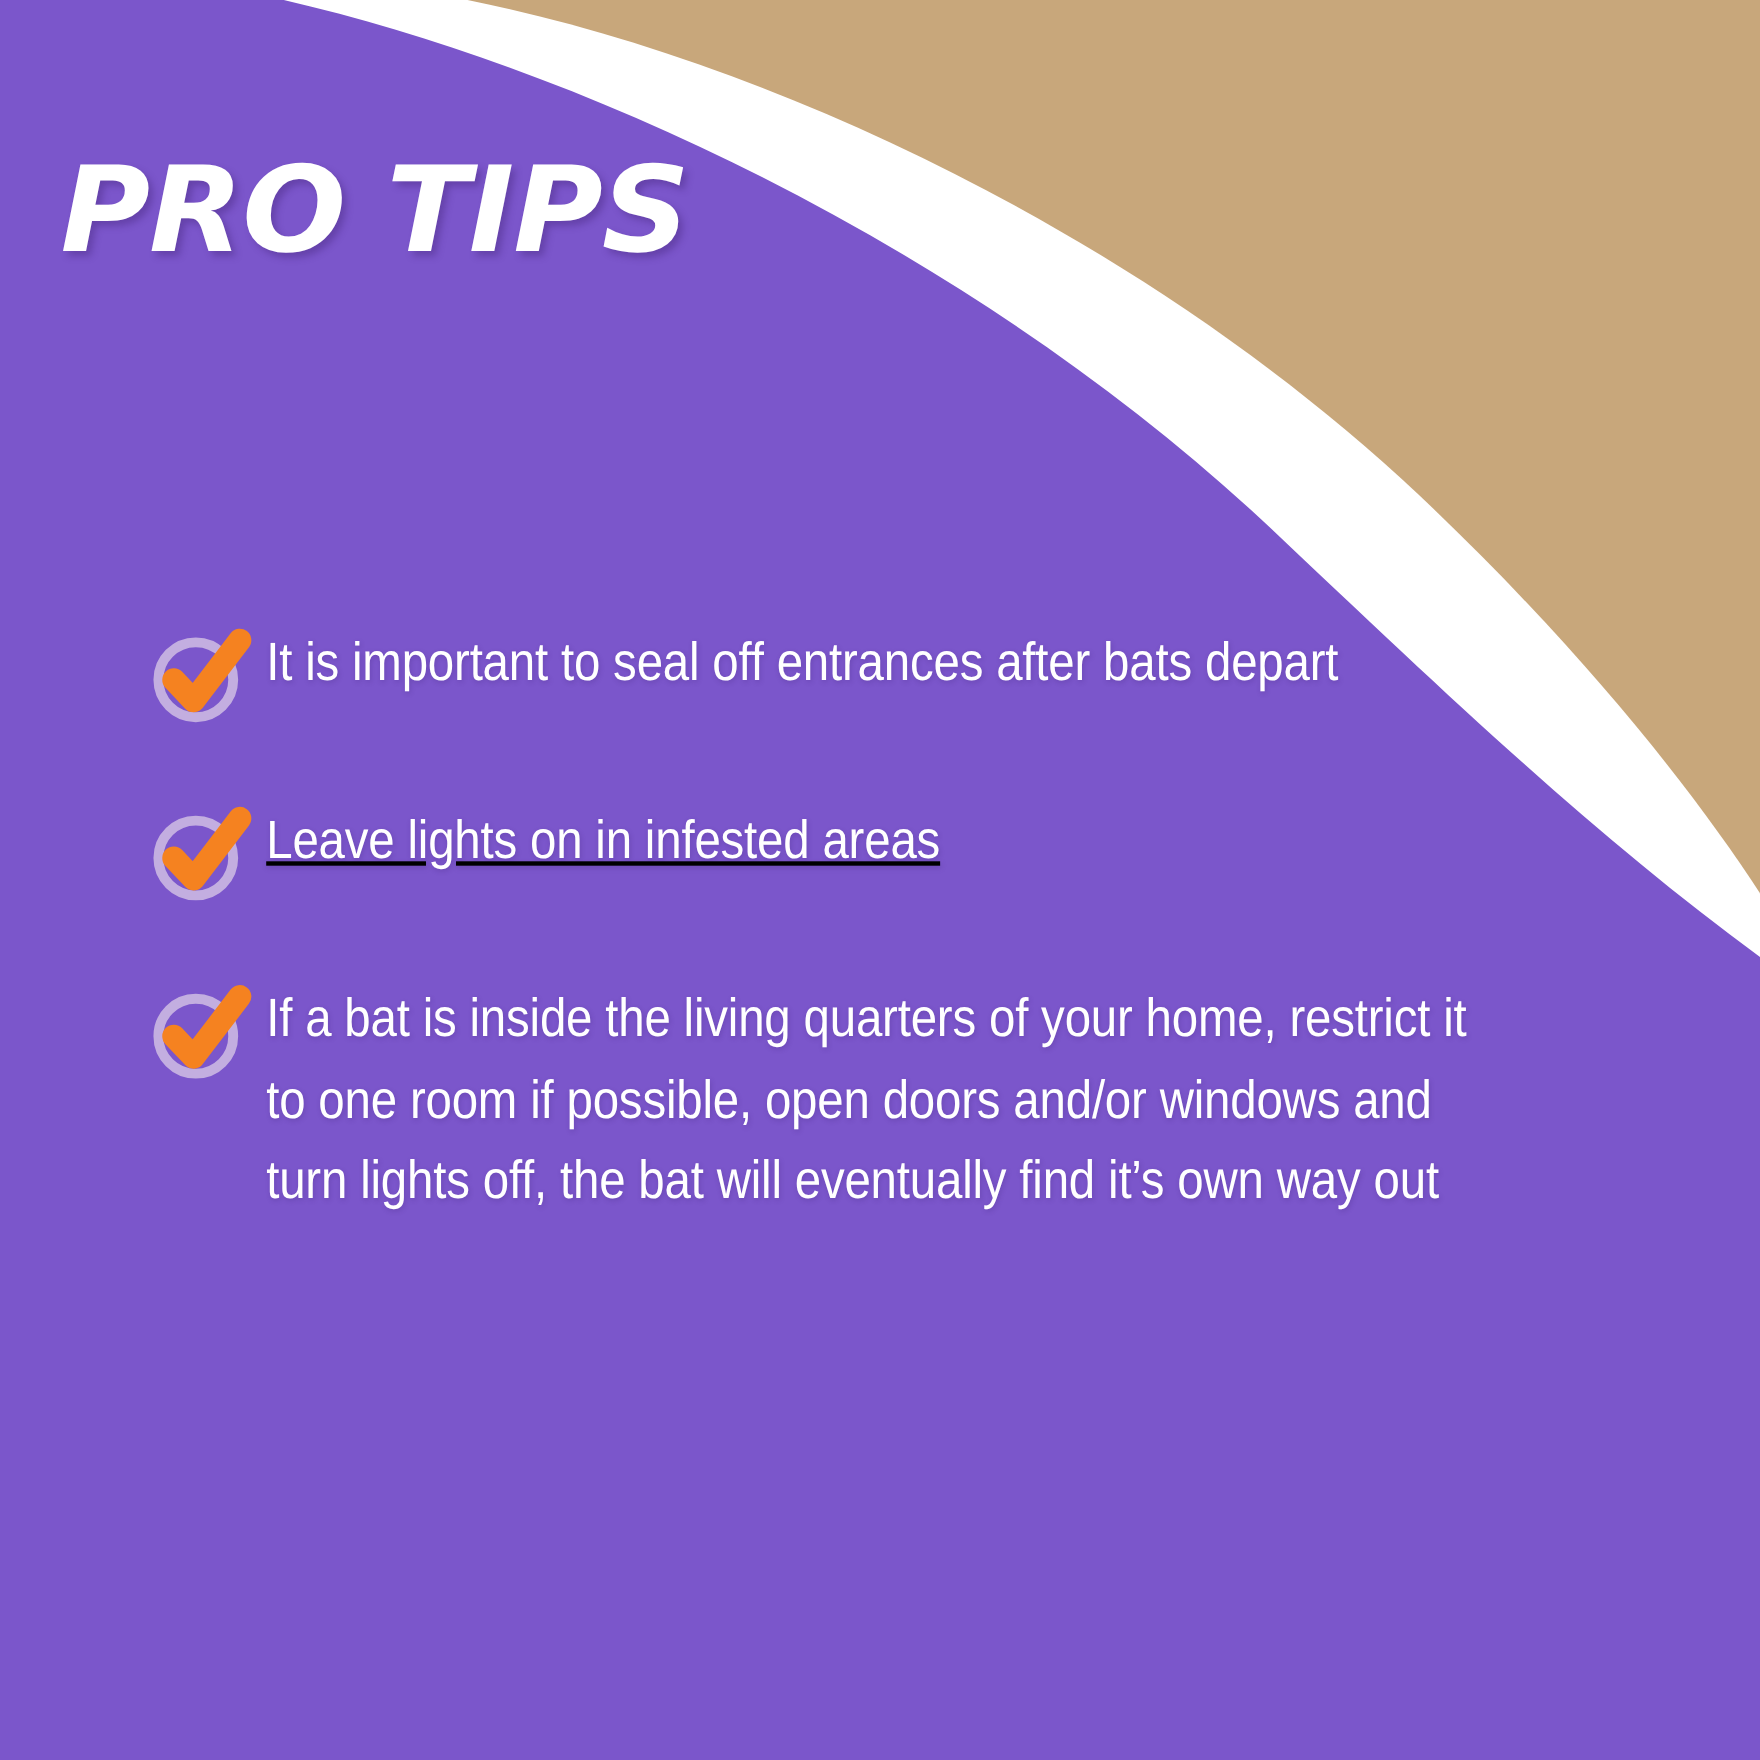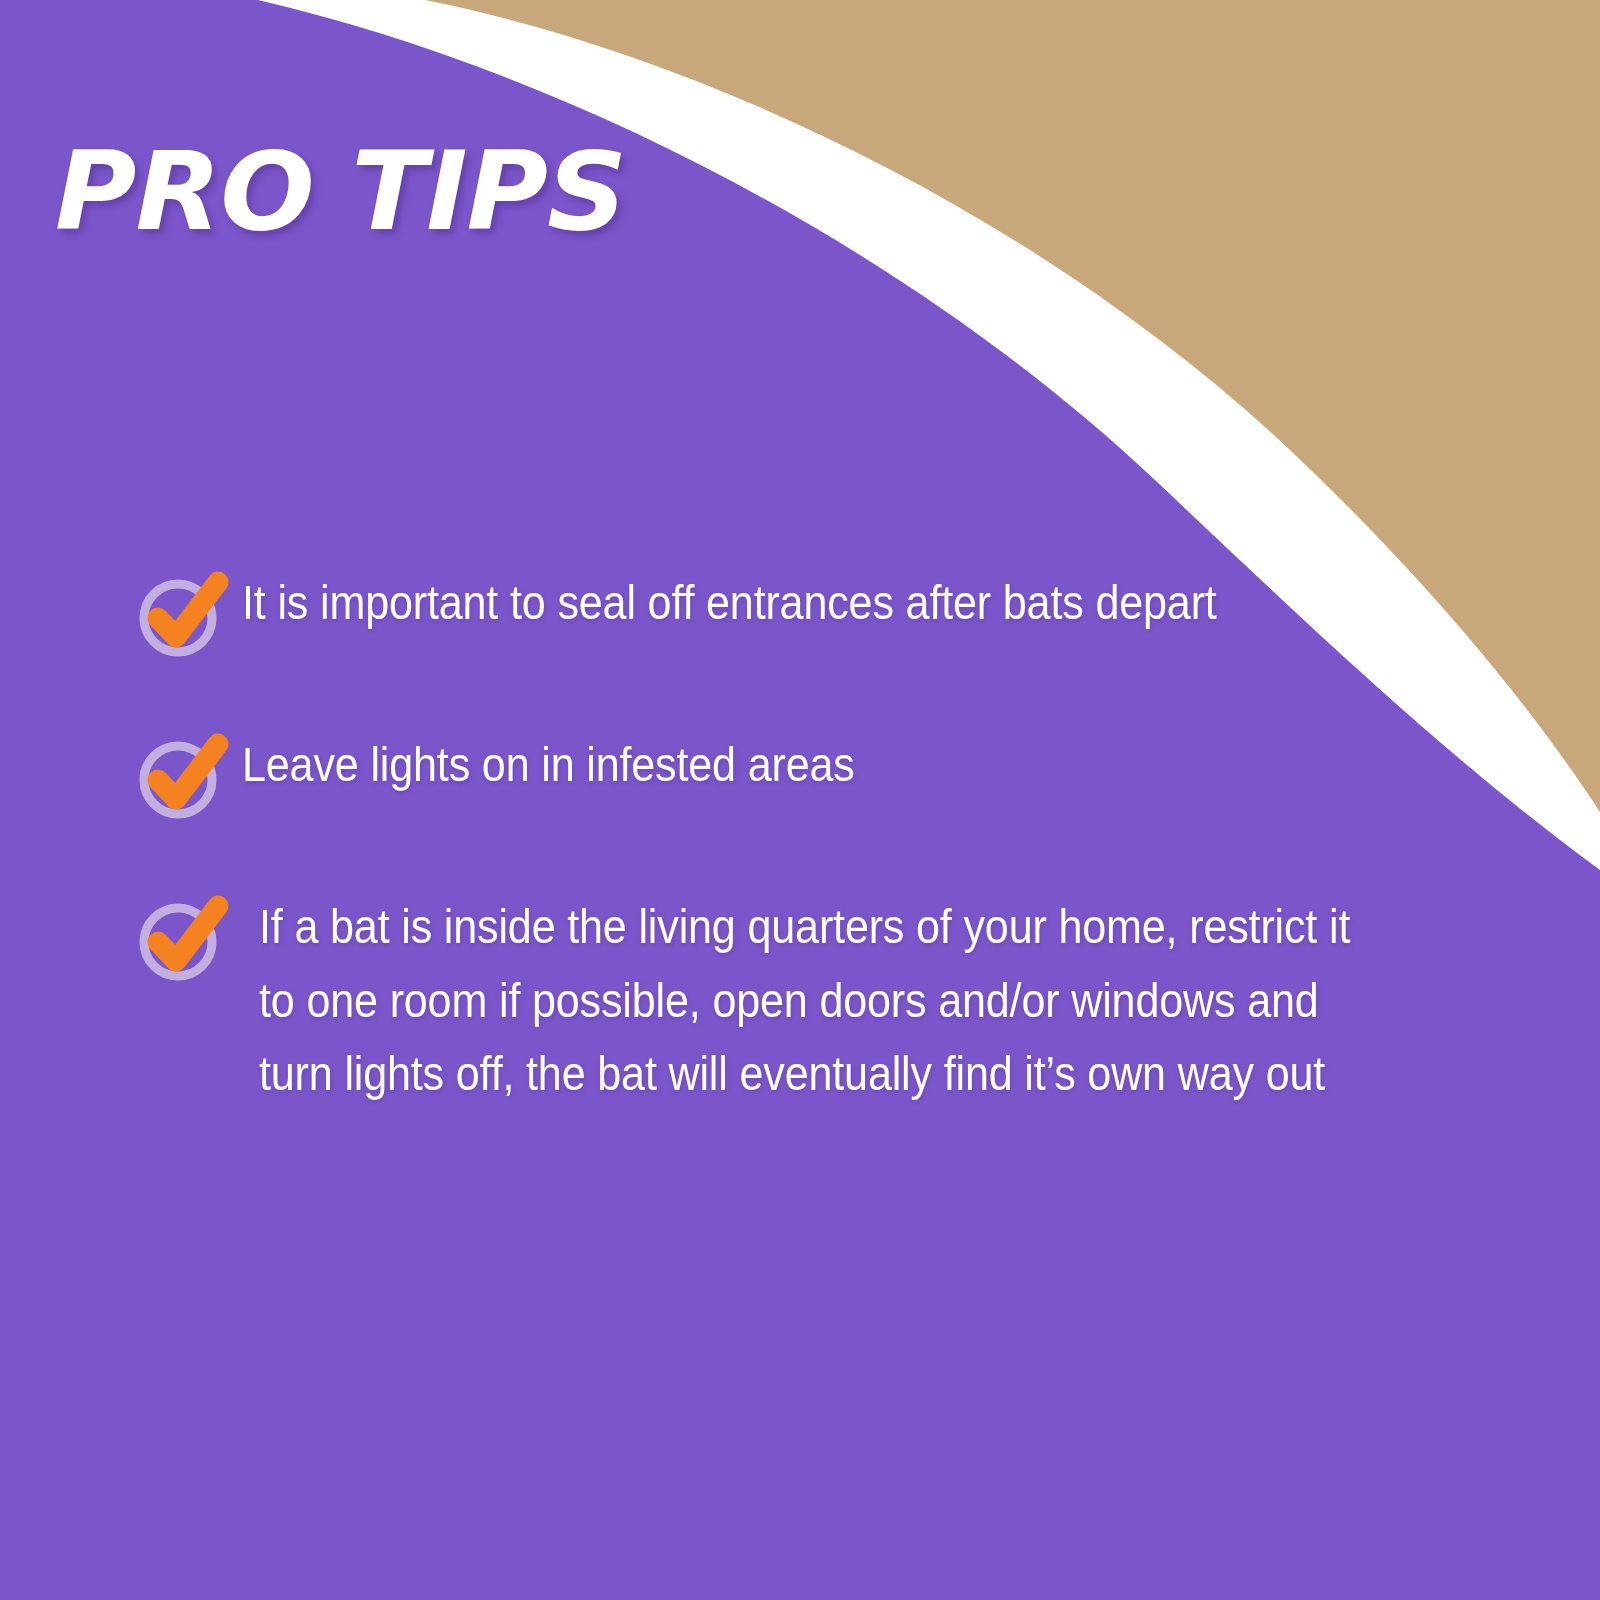--- a/index.html
+++ b/index.html
@@ -48,21 +48,21 @@
     position: absolute;
     left: 134px;
     top: 566px;
     width: 1370px;
   }
   .tip-row {
     display: flex;
     align-items: flex-start;
     margin-bottom: 72px;
   }
-  .tip-row:last-child { margin-bottom: 0; gap: 17px; }
+  .tip-row:last-child { margin-bottom: 0; }
 
   .check-icon {
     position: relative;
     flex: 0 0 auto;
     width: 86px;
     height: 86px;
     margin-top: 6px;
   }
   .check-icon svg {
     position: absolute;
@@ -83,21 +83,21 @@
     line-height: 1.50;
     letter-spacing: -0.2px;
     transform: scaleX(0.88);
     transform-origin: left top;
     width: 113.6%;
     text-shadow: 1px 2px 5px rgba(60, 30, 110, 0.25);
   }
 
   
   .tip-row.r1 { margin-bottom: 70px; }
-  .tip-row.r2 { margin-bottom: 70px; }
+  .tip-row.r2 { margin-bottom: 70px; text-decoration: underline; }
 </style>
 </head>
 <body>
 
 <div id="poster">
 
   <svg class="bg-layer" viewBox="0 0 1600 1600" preserveAspectRatio="none">
 
     <rect x="0" y="0" width="1600" height="1600" fill="#c8a77b"></rect>
 

